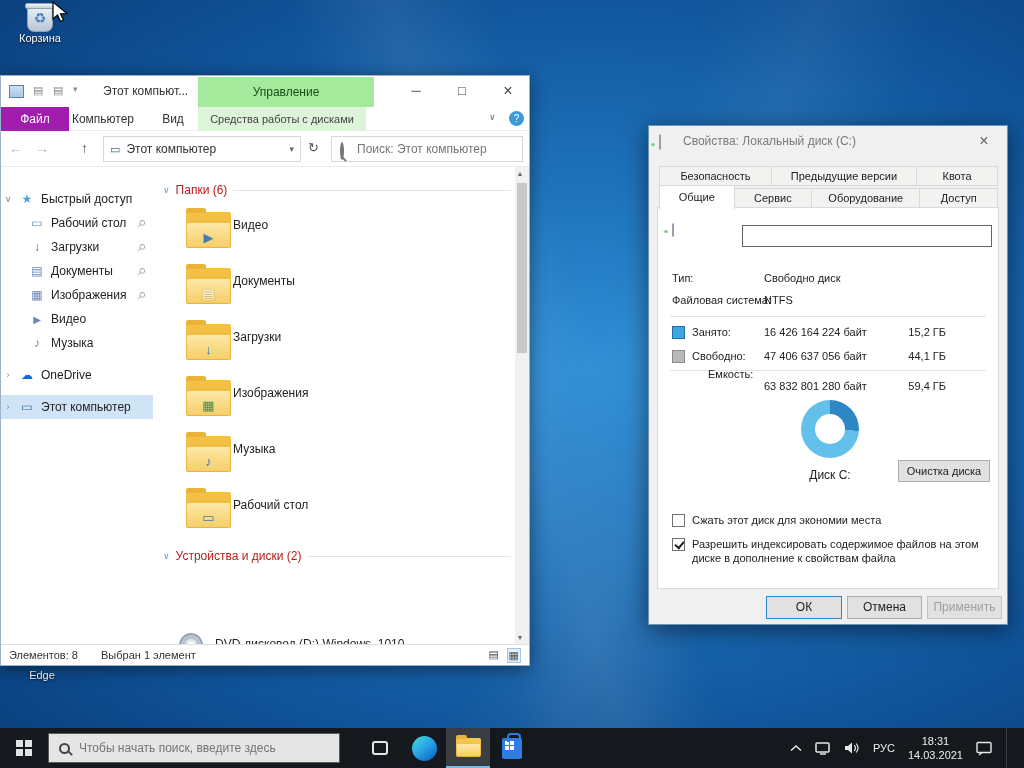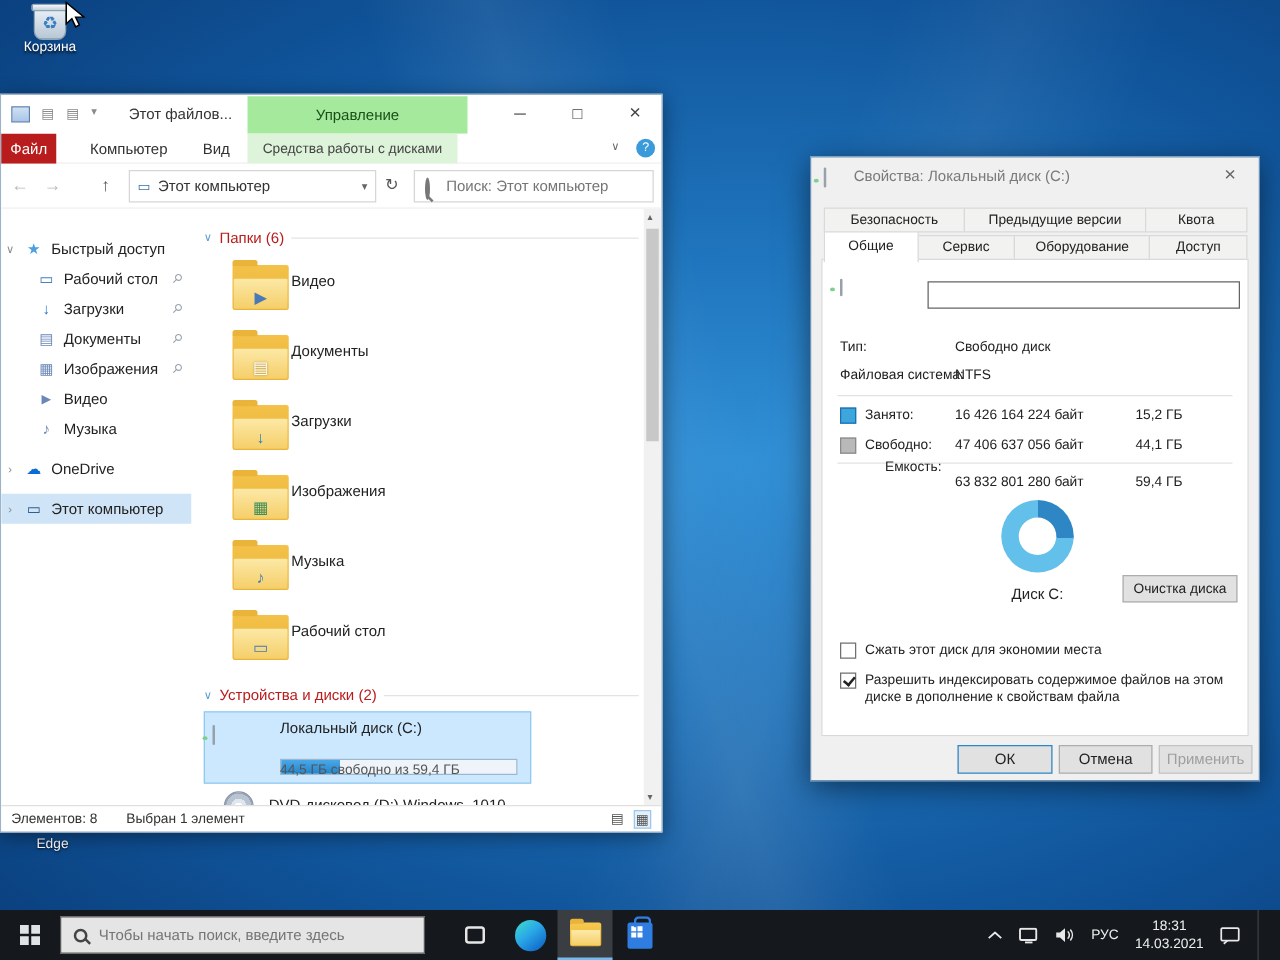--- a/index.html
+++ b/index.html
@@ -147,31 +147,31 @@
 </div>
 <div class="abs desk-label" style="left:14px;top:669px;width:56px;z-index:1;">Edge</div>
 
 <div id="explorer" class="abs win" style="left:0;top:75px;width:530px;height:591px;z-index:2;">
 
   <div class="abs" style="left:0;top:0;right:0;height:31px;background:#fff;">
     <span class="abs" style="left:8px;top:9px;width:15px;height:13px;border:1px solid #5b81ad;background:linear-gradient(#cfe0f2,#a9c6e8);"></span>
     <i class="abs i-viewlist" style="left:32px;top:8px;color:#8a8a8a;font-size:11px;"></i>
     <i class="abs i-docs" style="left:52px;top:8px;color:#8a8a8a;font-size:11px;"></i>
     <i class="abs i-dd" style="left:72px;top:8px;color:#8a8a8a;font-size:9px;"></i>
-    <span class="abs" style="left:102px;top:8px;color:#333;">Этот файлов...</span>
+    <span class="abs" style="left:102px;top:8px;color:#333;">Этот компьют...</span>
     <div class="abs" style="left:197px;top:1px;width:176px;height:30px;background:#a5e99d;text-align:center;line-height:30px;color:#1a4f1a;">
       <span>Управление</span>
     </div>
     <span class="abs capbtn i-min" style="left:392px;top:0;"></span>
     <span class="abs capbtn i-max" style="left:438px;top:0;"></span>
     <span class="abs capbtn i-close" style="left:484px;top:0;"></span>
   </div>
 
   <div class="abs" style="left:0;top:31px;right:0;height:24px;background:#fff;border-bottom:1px solid #ededed;">
-    <div class="abs menu-tab" style="left:0;width:44px;background:#b91c1c;color:#fff;">Файл</div>
+    <div class="abs menu-tab" style="left:0;width:68px;background:#a21caf;color:#fff;">Файл</div>
     <div class="abs menu-tab" style="left:56px;width:92px;">Компьютер</div>
     <div class="abs menu-tab" style="left:148px;width:48px;">Вид</div>
     <div class="abs menu-tab" style="left:197px;width:168px;background:#ddf4da;font-size:11px;color:#444;">Средства работы с дисками</div>
     <i class="abs i-chevdown" style="left:488px;top:5px;color:#666;font-size:9px;"></i>
     <span class="abs" style="left:508px;top:4px;width:15px;height:15px;border-radius:50%;background:#3b9ad9;color:#fff;text-align:center;line-height:15px;font-size:10px;"><i class="i-help"></i></span>
   </div>
 
   <div class="abs" style="left:0;top:55px;right:0;height:36px;background:#fff;border-bottom:1px solid #ededed;">
     <i class="abs i-back" style="left:8px;top:9px;color:#b9b9b9;font-size:14px;"></i>
     <i class="abs i-fwd" style="left:34px;top:9px;color:#b9b9b9;font-size:14px;"></i>
@@ -279,28 +279,20 @@
           </span>
         <span class="flabel">Рабочий стол</span>
       </div>
 
       <div class="grp" style="top:380px;">
         <i class="chev i-chevdown"></i>
         <span>Устройства и диски (2)</span>
         <span class="line"></span>
       </div>
 
-      <div class="abs" style="left:10px;top:402px;width:262px;height:58px;background:#cce8ff;border:1px solid #90c8f0;">
-        <span class="hdd abs" style="left:6px;top:11px;width:46px;height:32px;"></span>
-        <span class="abs" style="left:60px;top:5px;">Локальный диск (C:)</span>
-        <div class="capbar abs" style="left:60px;top:23px;width:190px;height:13px;">
-            <span class="fill"></span>
-          </div>
-        <span class="abs" style="left:60px;top:40px;font-size:11px;color:#555;">44,5 ГБ свободно из 59,4 ГБ</span>
-      </div>
 
       <div class="abs" style="left:10px;top:464px;right:0;height:40px;">
         <span class="disc abs" style="left:16px;top:2px;"></span>
         <span class="abs" style="left:52px;top:6px;">DVD-дисковод (D:) Windows_1010</span>
       </div>
     </div>
 
     <div class="abs vscroll" style="right:0;top:0;width:14px;bottom:0;">
       <i class="abs i-upsmall" style="left:3px;top:2px;color:#666;font-size:8px;"></i>
       <span class="vthumb" style="top:16px;height:170px;"></span>

